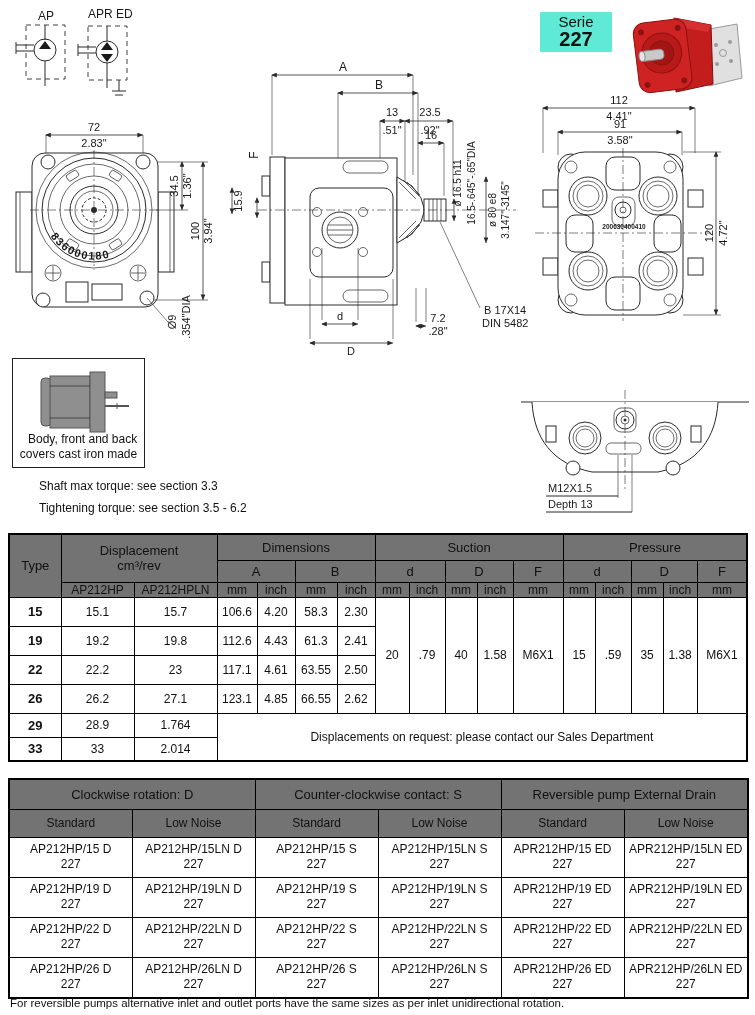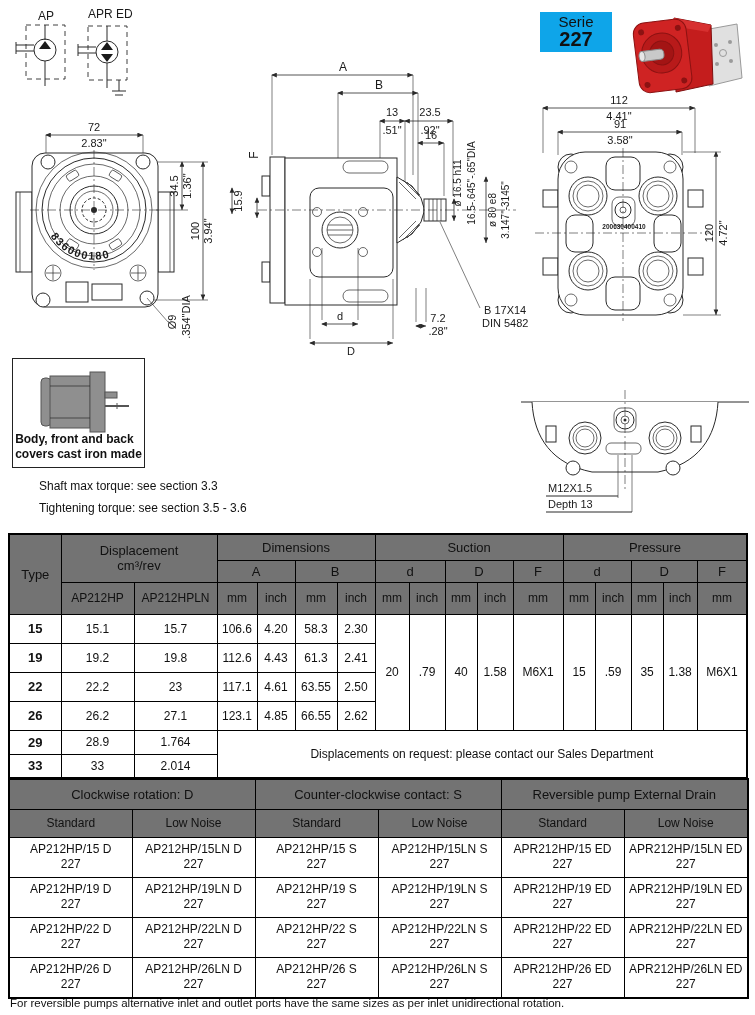--- a/index.html
+++ b/index.html
@@ -14,40 +14,40 @@
   .thin{stroke:#2a2a2a;stroke-width:.7;fill:none;}
   .dim{stroke:#2a2a2a;stroke-width:.8;fill:none;marker-start:url(#ar-s);marker-end:url(#ar-e);}
   .ext{stroke:#2a2a2a;stroke-width:.6;fill:none;}
   .cl{stroke:#2a2a2a;stroke-width:.6;fill:none;stroke-dasharray:9 3 2 3;}
   .dash{stroke:#2a2a2a;stroke-width:.9;fill:none;stroke-dasharray:5 4;}
   svg text{font-family:"Liberation Sans",sans-serif;fill:#1a1a1a;}
   .t11{font-size:11px;} .t10{font-size:10px;} .t12{font-size:12px;}
   .mid{text-anchor:middle;}
 
   
-  .badge{left:540px;top:12px;width:72px;height:40px;background:#0ea5e9;
+  .badge{left:540px;top:12px;width:72px;height:40px;background:#5eead4;
          display:flex;flex-direction:column;align-items:center;justify-content:center;line-height:1.05;}
   .badge .b1{font-size:15px;} .badge .b2{font-size:20px;font-weight:bold;}
 
   .revtitle{left:566px;top:344px;font-size:14px;line-height:17px;}
 
   .castbox{left:12px;top:358px;width:133px;height:110px;border:1px solid #222;
            display:flex;flex-direction:column;align-items:center;justify-content:flex-end;padding-bottom:5px;box-sizing:border-box;}
-  .castbox .txt{font-size:12px;text-align:left;line-height:15px;font-weight:bold;}
+  .castbox .txt{font-size:12px;text-align:right;line-height:15px;}
   .note-line{font-size:12px;margin-left:24px;}
 
   
   table{border-collapse:collapse;table-layout:fixed;font-size:12px;color:#111;}
   .mt{left:8px;top:533px;width:739px;}
   .ot{left:8px;top:778px;width:739px;padding-left:40px;}
   th,td{border:1px solid #000;text-align:center;vertical-align:middle;padding:0 1px;overflow:hidden;}
   table{border:2px solid #000;}
   thead th{background:#737373;font-weight:normal;font-size:13px;}
   thead .sub{font-size:12px;}
-  .mt .h1{height:26px;} .mt .h2{height:22px;} .mt .h3{height:32px;}
+  .mt .h1{height:26px;} .mt .h2{height:22px;} .mt .h3{height:15px;}
   .mt .r{height:29px;} .mt .rs{height:24px;}
   .mt td.type{font-weight:bold;font-size:13px;}
   .ot .g{height:30px;} .ot .s{height:28px;}
   .ot td{height:39px;font-size:12px;line-height:15px;}
   .footer{left:10px;top:997px;font-size:11.5px;}
 </style>
 </head>
 <body>
 
 <div class="page">
@@ -396,21 +396,21 @@
       <line x1="86" y1="36" x2="110" y2="36" stroke="#555" stroke-width="2"></line>
       <line x1="98" y1="33" x2="98" y2="39" stroke="#555" stroke-width="1"></line>
     </svg>
     <div class="txt">
       <div>Body, front and back</div>
       <div>covers cast iron made</div>
     </div>
   </div>
 
   <div class="abs note-line" style="left:15px;top:479px">Shaft max torque: see section 3.3</div>
-  <div class="abs note-line" style="left:15px;top:501px">Tightening torque: see section 3.5 - 3.6</div>
+  <div class="abs note-line" style="left:15px;top:501px">Tightening torque: see section 3.5 - 6.2</div>
 
   <table class="abs mt">
     <colgroup>
       <col style="width:52px">
         <col style="width:73px">
         <col style="width:83px">
       <col style="width:40px">
         <col style="width:38px">
         <col style="width:42px">
         <col style="width:38px">

